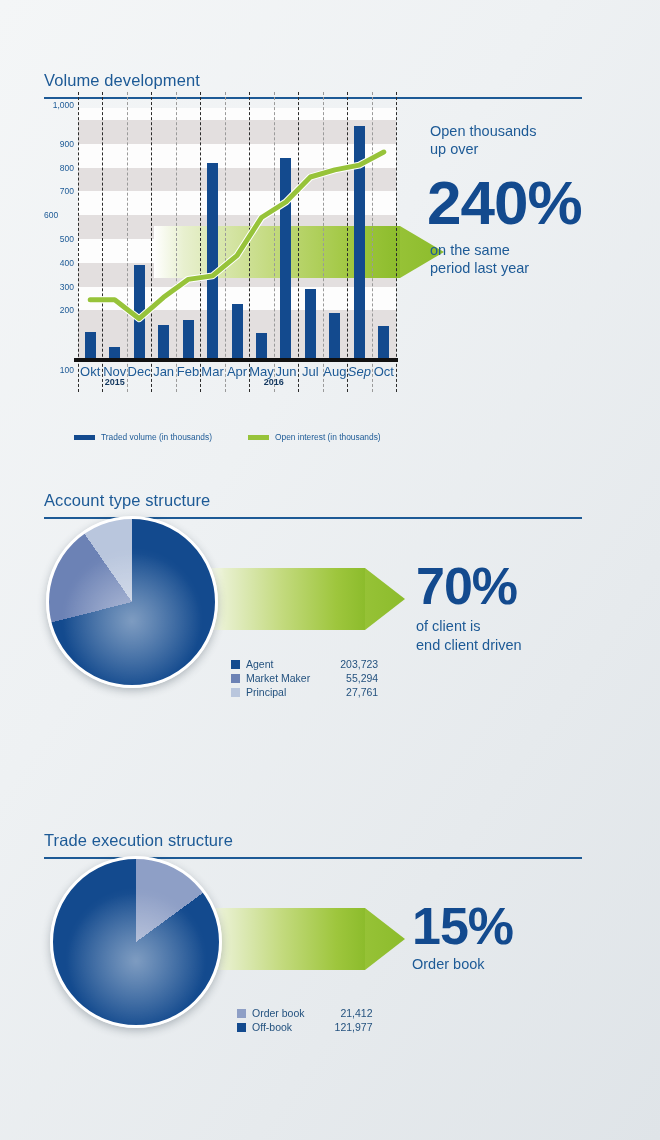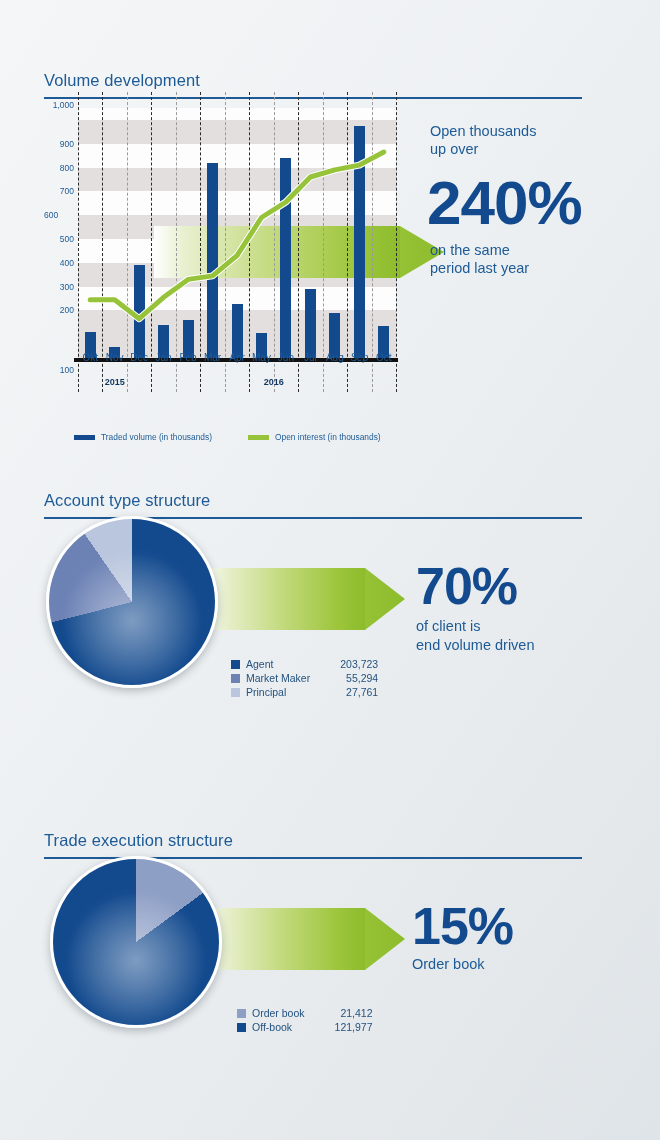--- a/index.html
+++ b/index.html
@@ -64,22 +64,22 @@
   .bar {
     position: absolute; bottom: 0; width: 11px;
     background: #134a8e;
   }
   .axis-base {
     position: absolute; left: 30px; top: 254px; width: 324px; height: 4px;
     background: #111;
   }
 
   .xlab {
-    position: absolute; top: 248px; transform: translateX(-50%);
-    font-size: 10px; color: #1d5a96; white-space: nowrap;
+    position: absolute; top: 260px; transform: translateX(-50%);
+    font-size: 13px; color: #1d5a96; white-space: nowrap;
   }
   .yearlab {
     position: absolute; top: 273px; transform: translateX(-50%);
     font-size: 9px; font-weight: bold; color: #12375f; white-space: nowrap;
   }
 
   .legend-row {
     position: absolute; left: 30px; top: 288px; width: 330px;
     display: flex; align-items: center; font-size: 8.4px; color: #1d5a96;
   }
@@ -292,21 +292,21 @@
             <td class="nm"><span class="chip" style="background: rgb(185, 198, 221);"></span><span>Principal</span></td>
             <td class="val">27,761</td>
           </tr>
         </tbody>
       </table>
   </div>
 
   <div class="callout" id="sec2-callout">
     <div class="big">70%</div>
     <div class="small">of client is</div>
-    <div class="small">end volume driven</div>
+    <div class="small">end client driven</div>
   </div>
 
   <div class="section-head" id="sec3-head">
     <div class="title">Trade execution structure</div>
     <div class="rule"></div>
   </div>
 
   <div class="arrow" id="sec3-arrow">
     <div class="body"></div>
     <div class="tip"></div>

